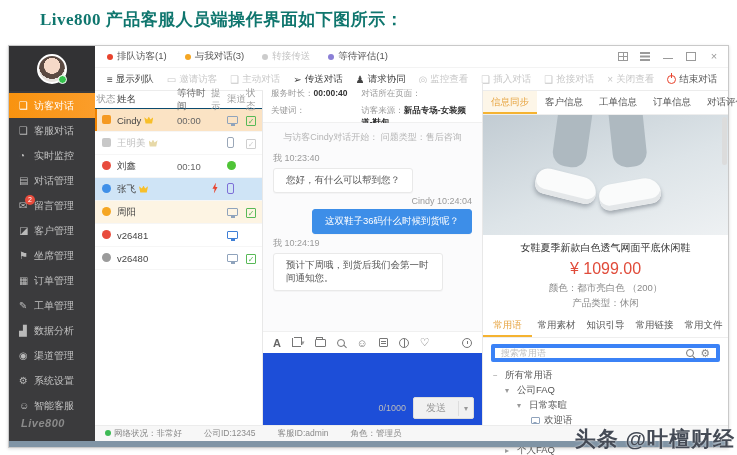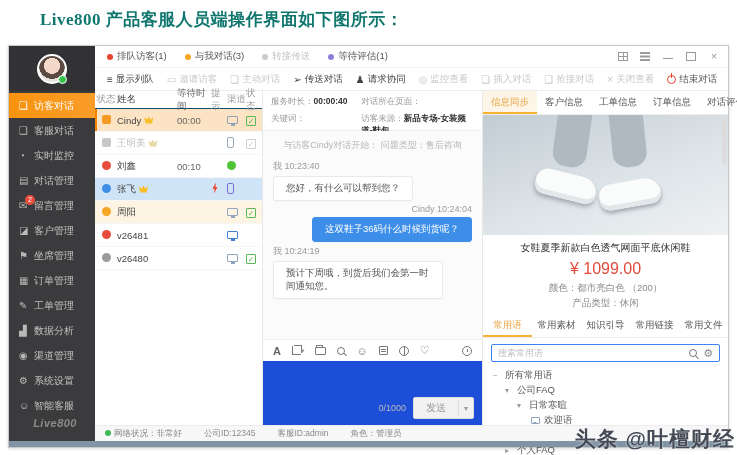--- a/index.html
+++ b/index.html
@@ -17,21 +17,21 @@
   .sidebar { position:absolute; left:0; top:0; width:86px; height:397px; background:#3b3b3d; }
   .avatar-box { height:45px; background:#323234; display:flex; align-items:center; justify-content:center; }
   .avatar { position:relative; width:30px; height:30px; border-radius:50%; background:radial-gradient(circle at 50% 38%, #f5d9c8 0 38%, #5b4a42 39% 62%, #e8e4e0 63%); border:2px solid #fff; }
   .avatar .badge-on { position:absolute; right:-2px; bottom:-2px; width:9px; height:9px; border-radius:50%; background:#35c24d; border:1.5px solid #fff; }
   .menu { padding-top:2px; }
   .m-item { position:relative; height:25px; display:flex; align-items:center; padding-left:10px; color:#c2c2c2; font-size:10px; cursor:pointer; }
   .m-item .mi { width:15px; font-size:10px; color:#b9b9b9; font-style:normal; }
   .m-item.active { background:linear-gradient(90deg,#f9930f,#fb9d2a); color:#fff; }
   .m-item.active .mi { color:#fff; }
   .m-badge { position:absolute; left:16px; top:2px; min-width:10px; height:10px; border-radius:5px; background:#e84c3d; color:#fff; font-size:7px; line-height:10px; text-align:center; padding:0 2px; }
-  .side-logo { position:absolute; left:0; bottom:14px; width:68px; text-align:right; color:#8b8b8b; font-size:11px; font-weight:bold; font-style:italic; letter-spacing:.5px;margin-top:20px; }
+  .side-logo { position:absolute; left:0; bottom:14px; width:68px; text-align:center; color:#8b8b8b; font-size:11px; font-weight:bold; font-style:italic; letter-spacing:.5px;margin-top:20px; }
 
   
   .hdr { position:absolute; left:86px; top:0; right:0; height:45px; background:#fff; border-bottom:1px solid #ececec; }
   .hdr-tabs { display:flex; align-items:center; height:22px; padding-left:12px; gap:18px; border-bottom:1px solid #f3f3f3; }
   .htab { display:flex; align-items:center; gap:4px; font-size:9.5px; color:#555; cursor:pointer; }
   .htab .dot { width:6px; height:6px; border-radius:50%; }
   .htab.dim { color:#c4c4c4; }
   .win-ctrl { position:absolute; right:8px; top:4px; display:flex; align-items:center; gap:11px; color:#9a9a9a; }
   .wc { width:12px; height:12px; position:relative; cursor:pointer; font-size:11px; line-height:12px; text-align:center; }
   .wc-grid { border:1px solid #9a9a9a; width:10px; height:9px; }
@@ -71,21 +71,21 @@
   .ic-pc { display:inline-block; width:11px; height:8px; border:1.2px solid #8fa3bc; border-radius:1px; position:relative; }
   .ic-pc::after { content:""; position:absolute; left:2.5px; bottom:-3px; width:4px; height:1.5px; background:#8fa3bc; }
   .ic-pc.blue { border-color:#3f7fd6; } .ic-pc.blue::after { background:#3f7fd6; }
   .ic-phone { display:inline-block; width:7px; height:11px; border:1.2px solid #9aa7b8; border-radius:2px; }
   .ic-phone.purple { border-color:#7d6fd8; }
   .ic-wx { display:inline-block; width:9px; height:9px; border-radius:50%; background:#4fc437; }
   .ic-chk { display:inline-block; width:10px; height:10px; border:1px solid #58b957; border-radius:1px; color:#58b957; font-size:8px; line-height:9px; text-align:center; }
   .ic-chk.dim { border-color:#cfcfcf; color:#cfcfcf; }
 
   
-  .chat { position:absolute; left:254px; top:45px; width:220px; bottom:22px; background:#fff; border-right:1px solid #e8e8e8; }
+  .chat { position:absolute; left:254px; top:37px; width:220px; bottom:22px; background:#fff; border-right:1px solid #e8e8e8; }
   .chat-info { height:40px; border-bottom:1px solid #f0f0f0; padding:5px 8px; font-size:8.5px; color:#9a9a9a; display:grid; grid-template-columns:1fr 1.25fr; row-gap:5px; }
   .chat-info b { color:#333; font-weight:bold; }
   .msgs { position:absolute; top:40px; left:0; right:0; height:208px; background:#fbfbfc; padding:8px 10px; font-size:9px; color:#9a9a9a; overflow:hidden; }
   .divline { display:flex; align-items:center; gap:6px; justify-content:center; color:#b5b5b5; margin:2px 0 6px; }
   .divline::before,.divline::after { content:""; flex:0 0 28px; border-top:1px solid #e3e3e3; }
   .sess-note { text-align:center; color:#b5b5b5; margin-bottom:8px; }
   .msg-meta { margin:3px 0; }
   .msg-meta.right { text-align:right; }
   .bubble { display:inline-block; max-width:170px; background:#fff; border:1px solid #e9e9e9; border-radius:3px; padding:5px 12px; font-size:9.5px; color:#555; box-shadow:0 1px 1px rgba(0,0,0,.03); }
   .bubble.blue { background:#3d8ee8; border-color:#3d8ee8; color:#fff; }
@@ -123,21 +123,21 @@
   .leg.l2 { left:128px; transform:rotate(-6deg); }
   .shoe { position:absolute; width:62px; height:26px; background:#fafbfb; border-radius:12px 16px 10px 10px; box-shadow:0 3px 4px rgba(90,100,110,.45), inset 0 -5px 0 #e4e7e9; }
   .shoe.s1 { left:52px; top:58px; transform:rotate(14deg); }
   .shoe.s2 { left:116px; top:66px; transform:rotate(-10deg); }
   .p-name { text-align:center; font-size:10px; color:#333; padding:6px 6px 0; }
   .p-price { text-align:center; font-size:16px; color:#e04b3a; padding:5px 0 2px; }
   .p-meta { text-align:center; font-size:9.5px; color:#8a8a8a; line-height:15px; }
   .p-subtabs { display:flex; height:24px; align-items:stretch; border-bottom:1px solid #eee; font-size:9.5px; color:#555; margin-top:4px; }
   .p-stab { flex:1; display:flex; align-items:center; justify-content:center; cursor:pointer; white-space:nowrap; }
   .p-stab.active { color:#e6a23c; box-shadow:inset 0 -2px 0 #f5b331; }
-  .p-search { display:flex; align-items:center; margin:6px 8px 2px; border:1px solid #3b82f6; border-radius:2px; height:18px; padding:0 6px; gap:6px; }
+  .p-search { display:flex; align-items:center; margin:6px 8px 2px; border:4px solid #3b82f6; border-radius:2px; height:18px; padding:0 6px; gap:6px; }
   .p-search input { flex:1; border:none; outline:none; font-size:9px; color:#666; background:transparent; }
   .p-search input::placeholder { color:#c0c0c0; }
   .gear { color:#8a8a8a; font-size:11px; line-height:1; cursor:pointer; }
   .tree { padding:4px 10px; font-size:9.5px; color:#555; }
   .t-row { display:flex; align-items:center; gap:4px; height:15px; cursor:pointer; }
   .t-caret { color:#999; font-size:8px; width:8px; }
   .ic-bub2 { display:inline-block; width:9px; height:7px; border:1.1px solid #8fa3bc; border-radius:1px; position:relative; }
   .ic-bub2::after { content:""; position:absolute; left:1px; bottom:-3px; border:2px solid transparent; border-top-color:#8fa3bc; }
   .p-scroll { position:absolute; right:1px; top:26px; width:5px; height:48px; background:#dcdcdc; border-radius:3px; }
 

